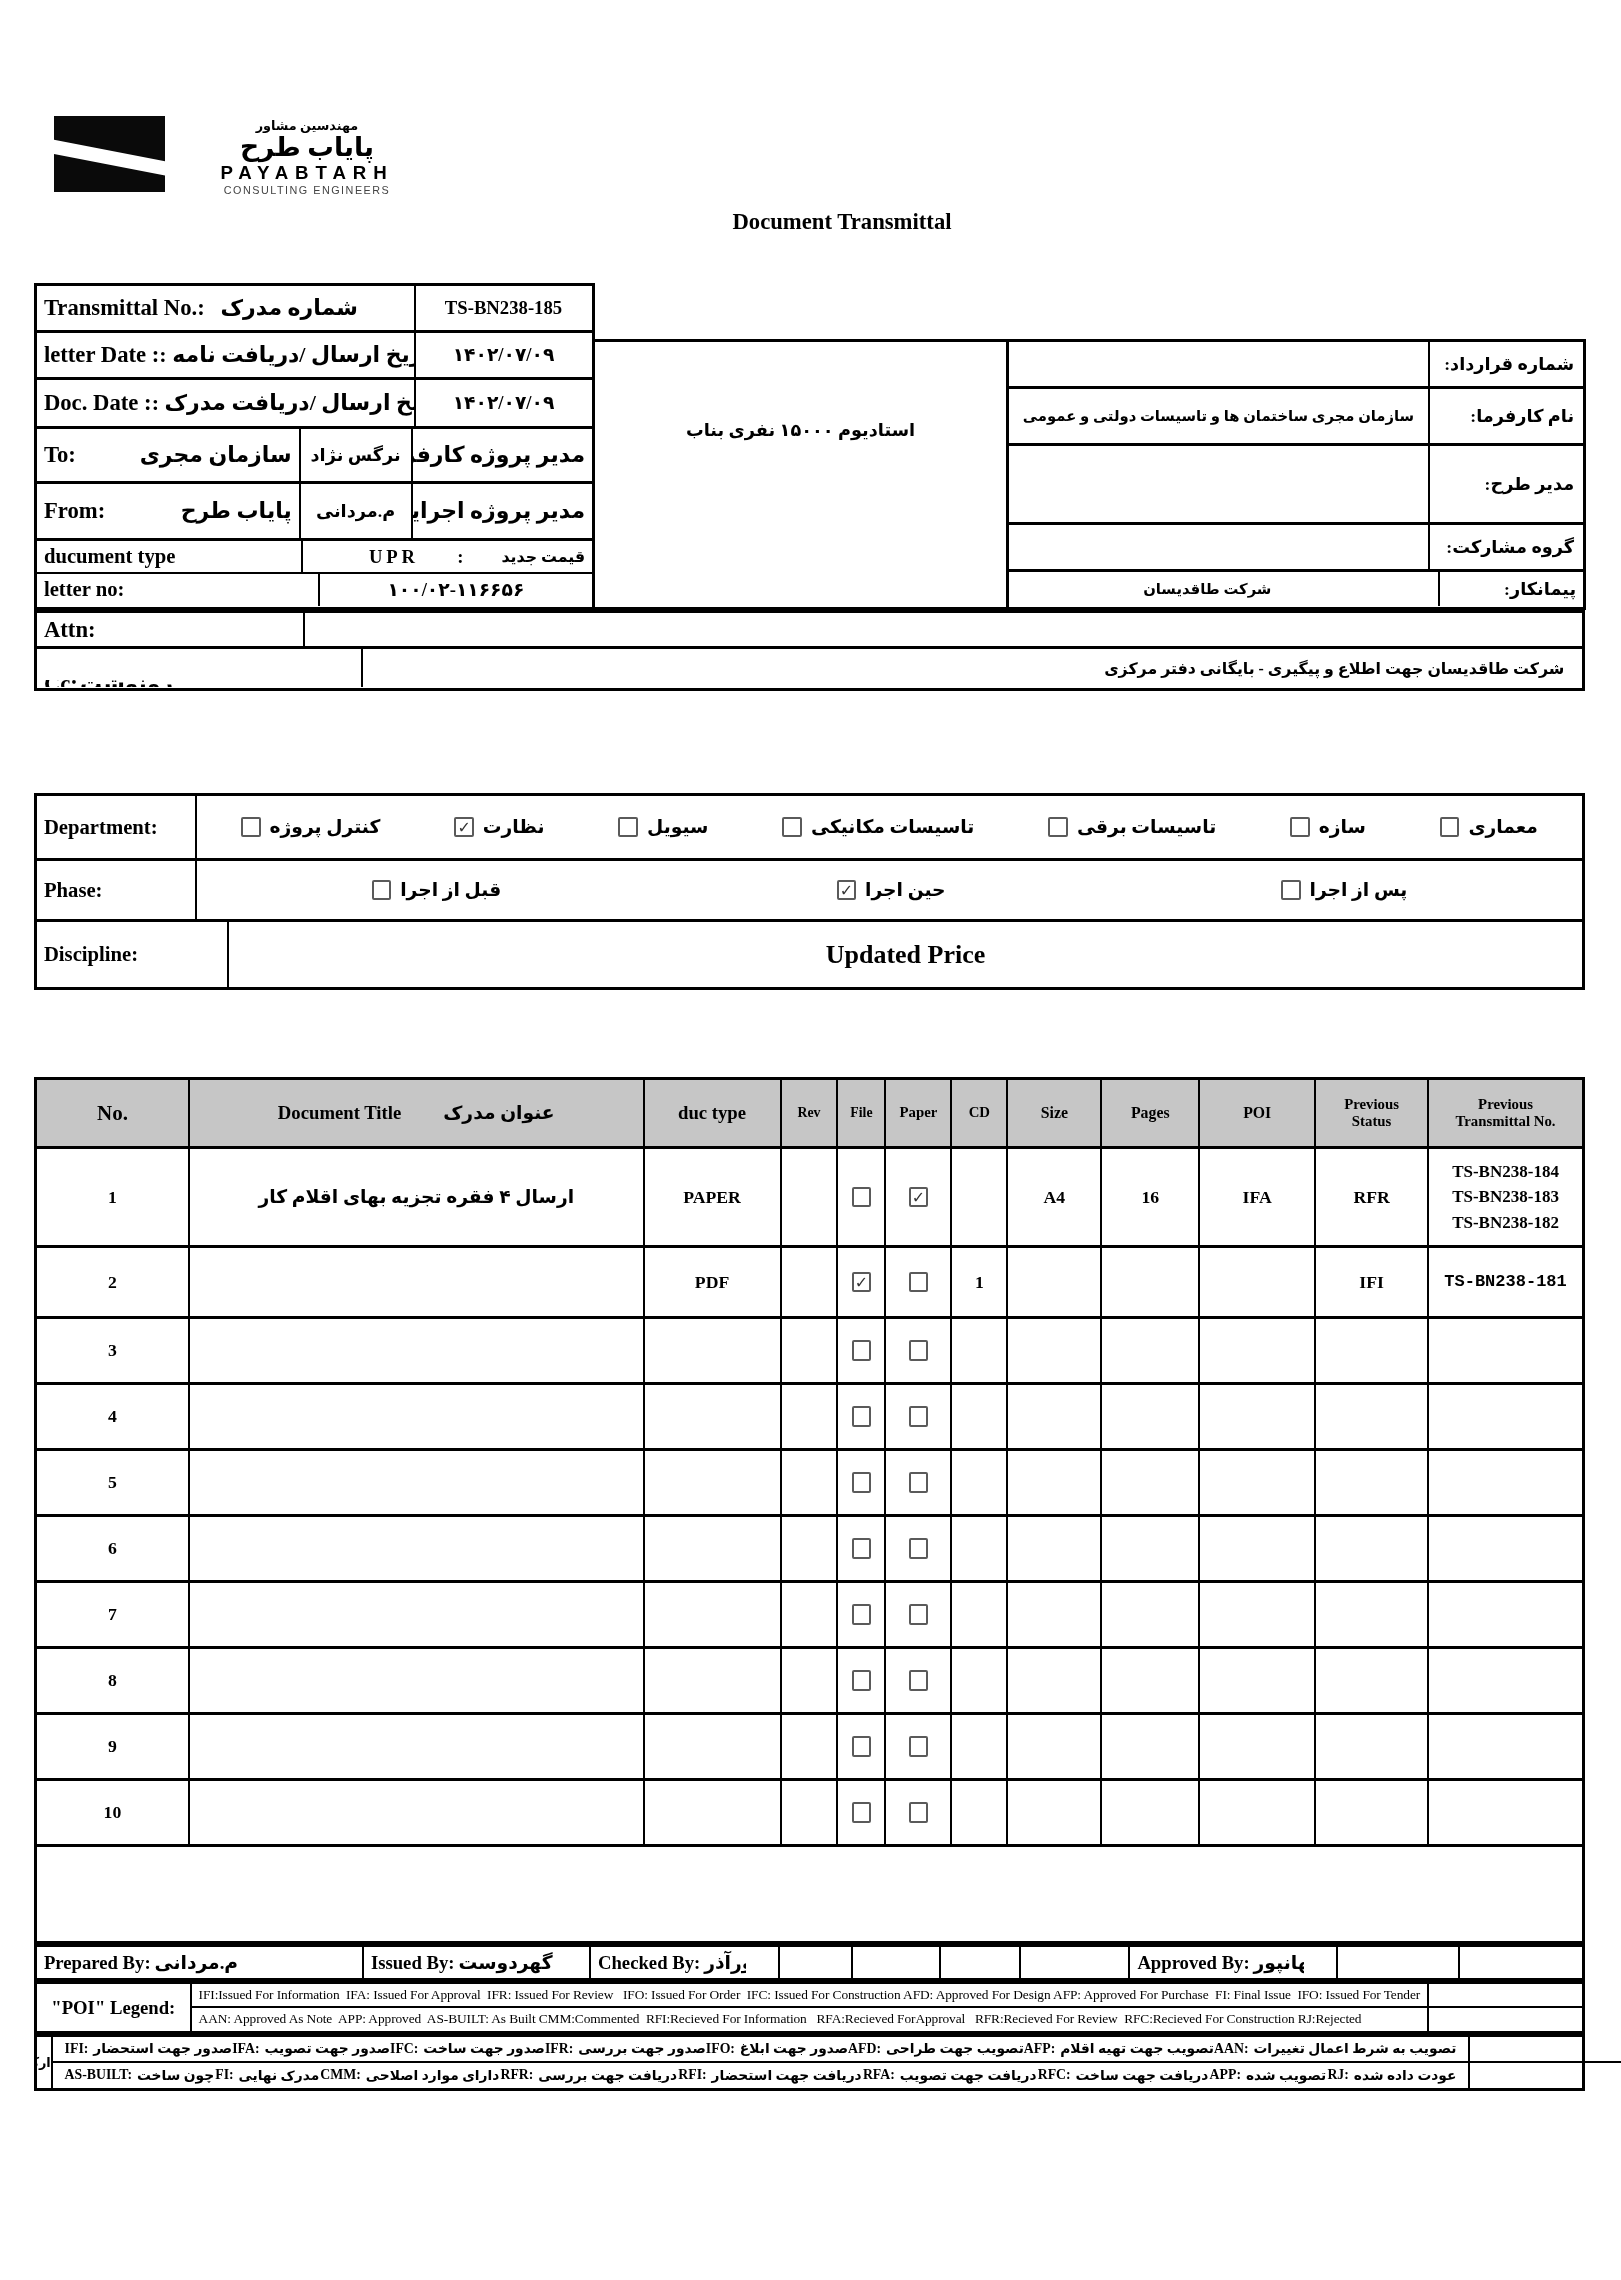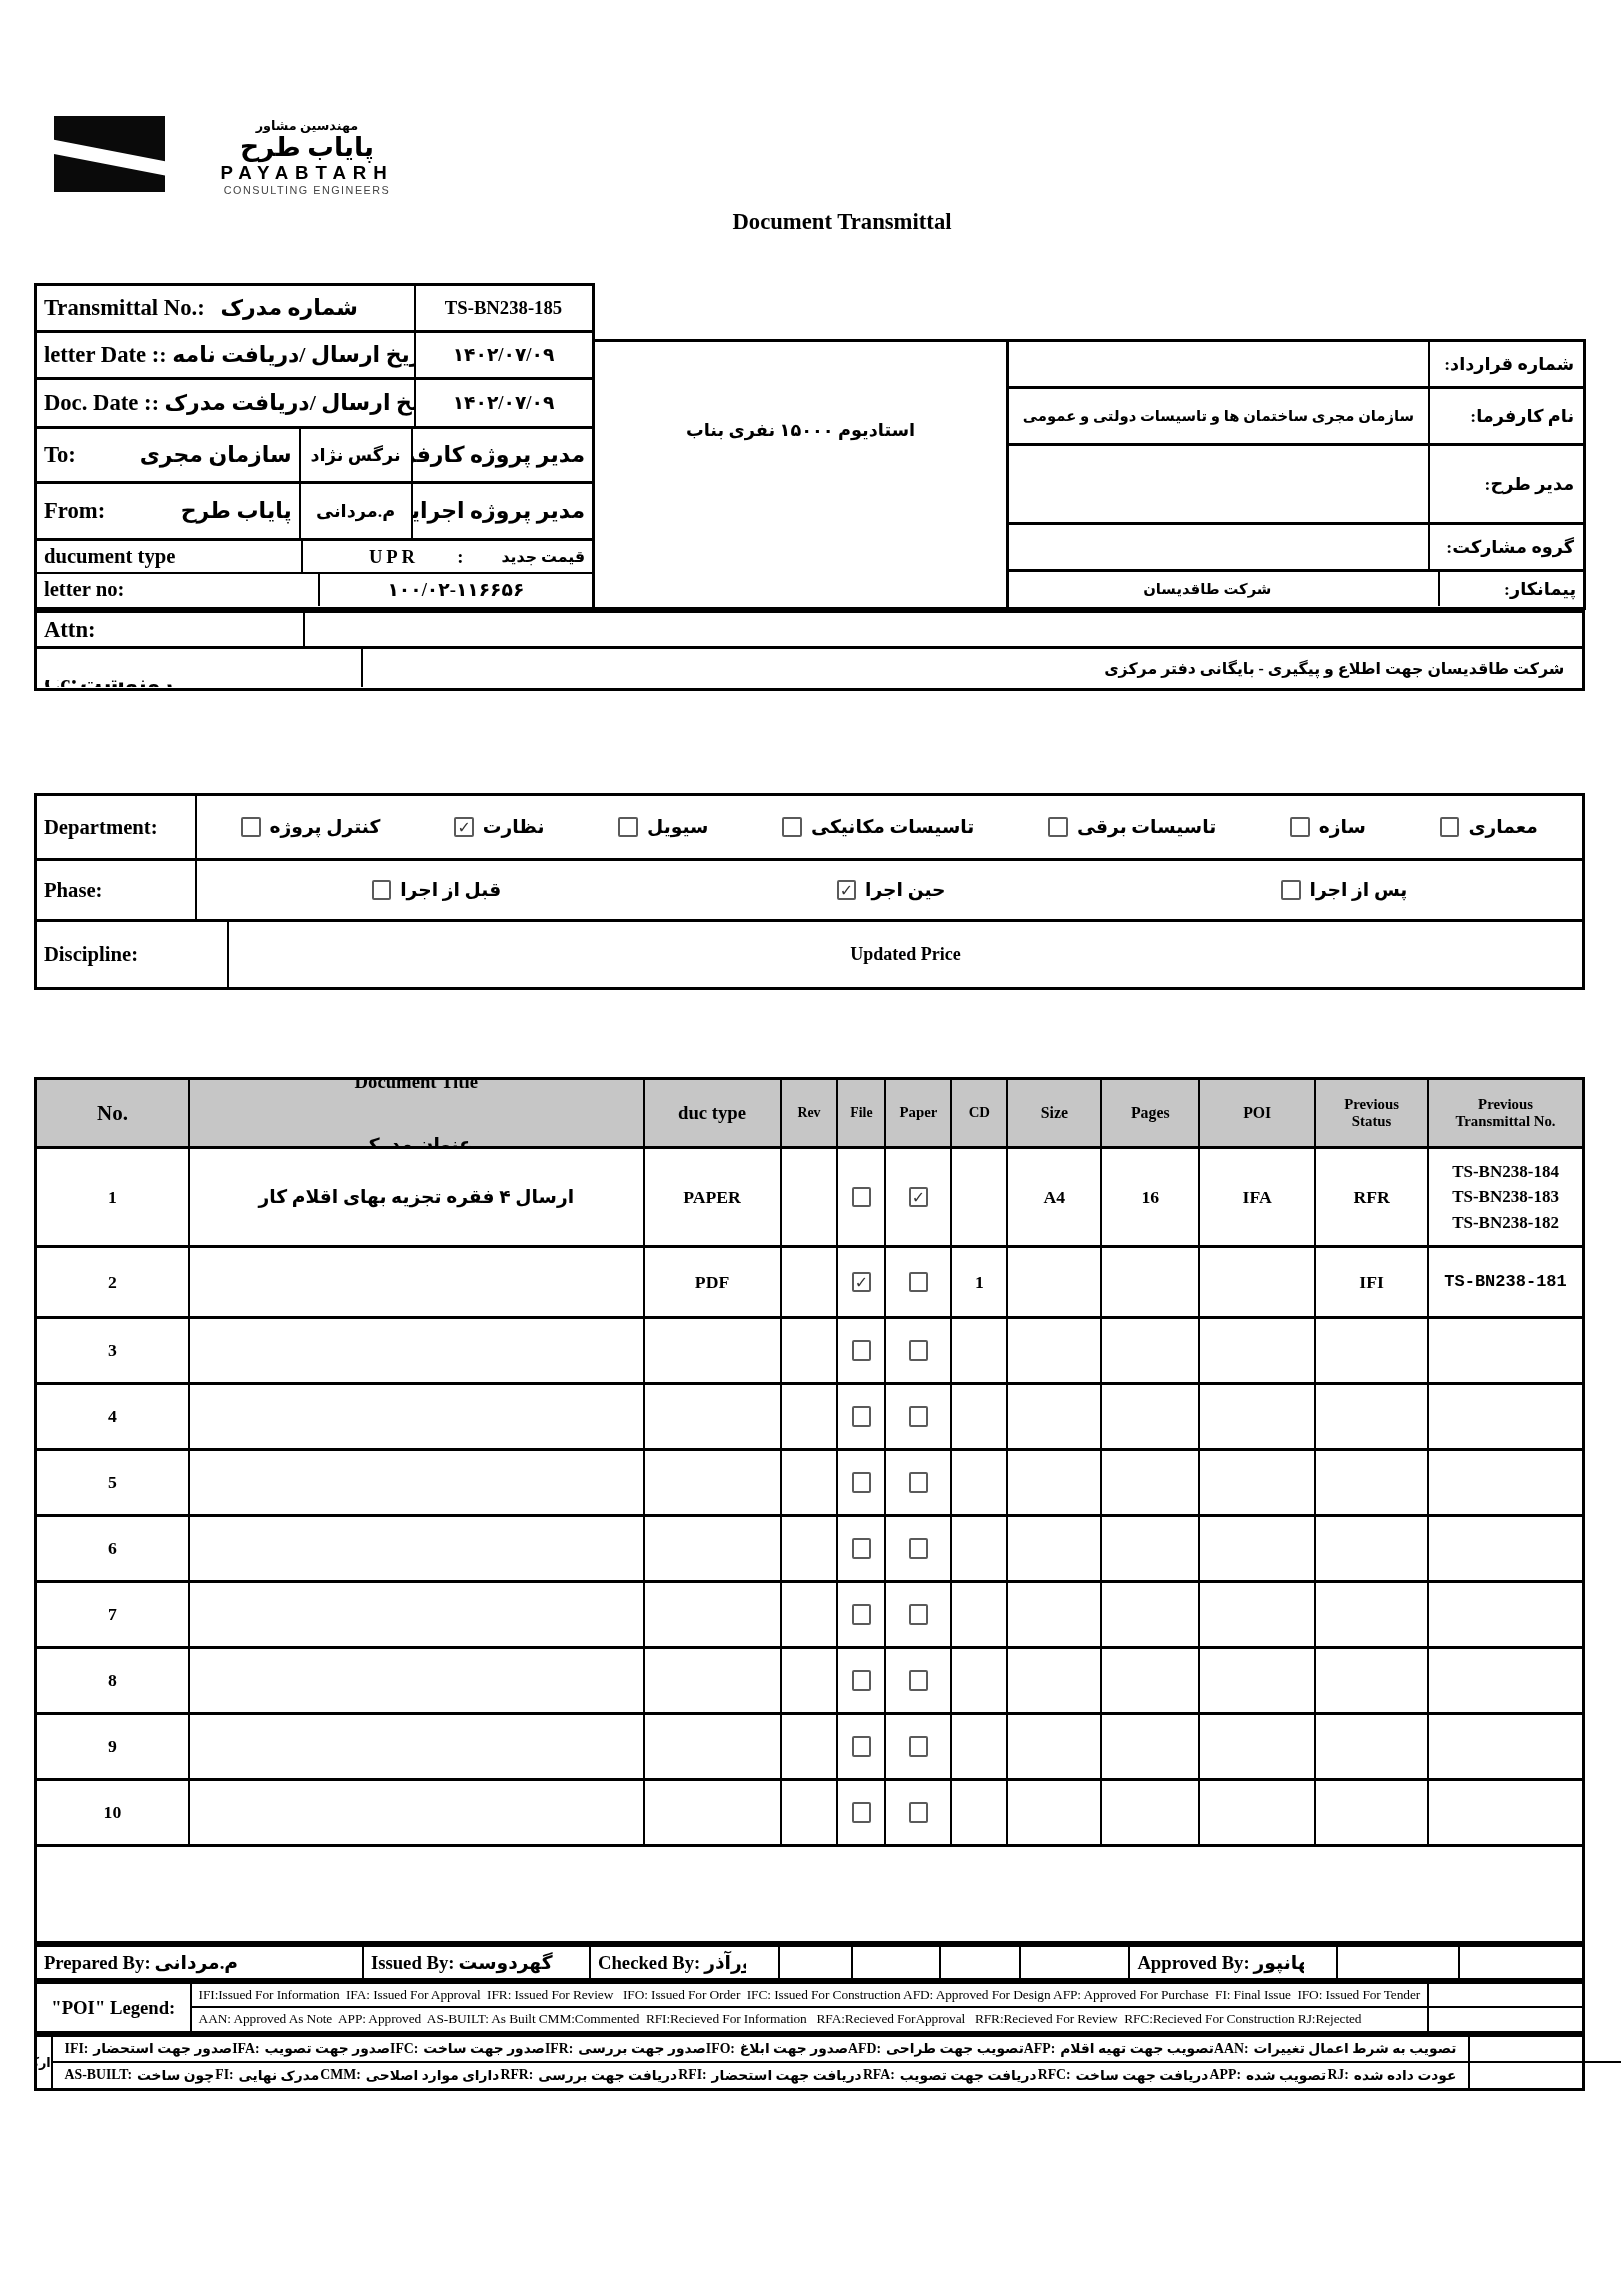--- a/index.html
+++ b/index.html
@@ -265,32 +265,32 @@
             </span>
           <span class="fa-l" dir="rtl">پس از اجرا</span>
         </span>
       </div>
     </div>
     <div class="row last" style="height:65px;">
       <div class="c f" style="width:158px;">
         <span class="lbl-en" style="font-size:20.7px;">Discipline:</span>
       </div>
       <div class="c ctr" style="flex:1;">
-        <span style="font-size:18px;font-weight:600;">Updated Price</span>
+        <span style="font-size:26px;font-weight:600;">Updated Price</span>
       </div>
     </div>
   </div>
 
   <div class="box" style="left:34px;top:1077px;width:1551px;height:867px;">
 
     <div class="row thead" style="height:69px;">
       <div class="c f ctr" style="width:151px;">
           <span class="th">No.</span>
         </div>
-      <div class="c ctr" style="width:455px;gap:42px;flex-direction:column;">
+      <div class="c ctr" style="width:455px;gap:42px;">
         <span class="th" style="font-size:18.7px;">Document Title</span>
         <span class="th" dir="rtl" style="font-size:18.7px;">عنوان مدرک</span>
       </div>
       <div class="c ctr" style="width:137px;">
           <span class="th" style="font-size:18.7px;">duc type</span>
         </div>
       <div class="c ctr" style="width:57px;">
           <span class="th" style="font-size:13.8px;">Rev</span>
         </div>
       <div class="c ctr" style="width:48px;padding:0 2px;">

